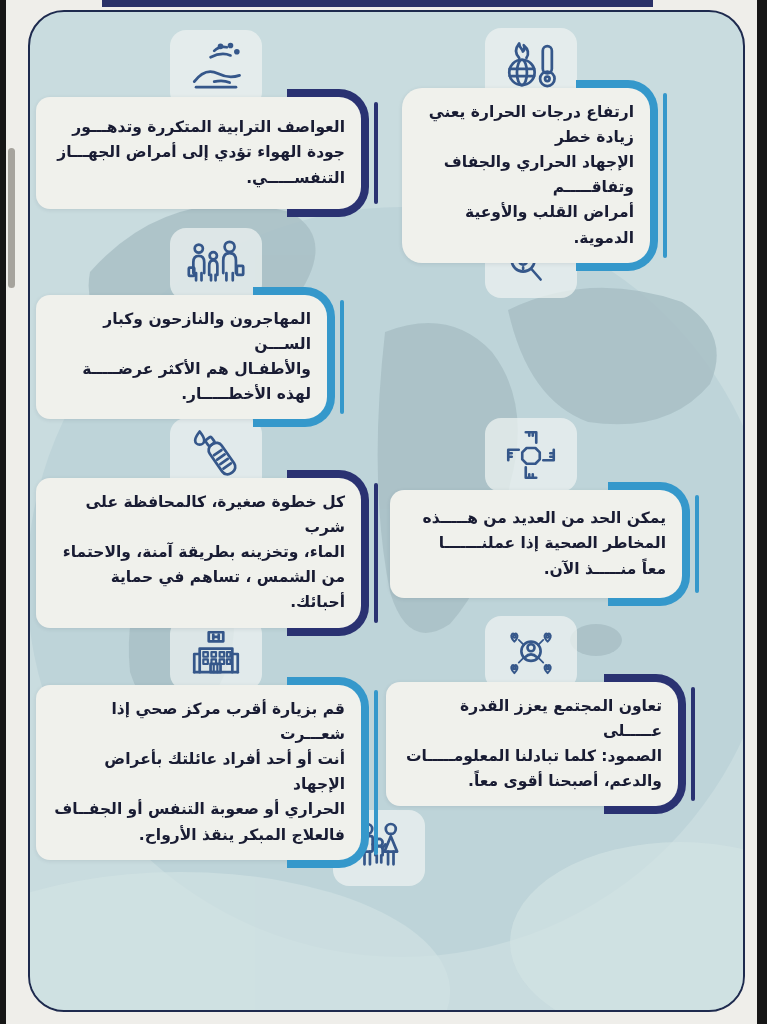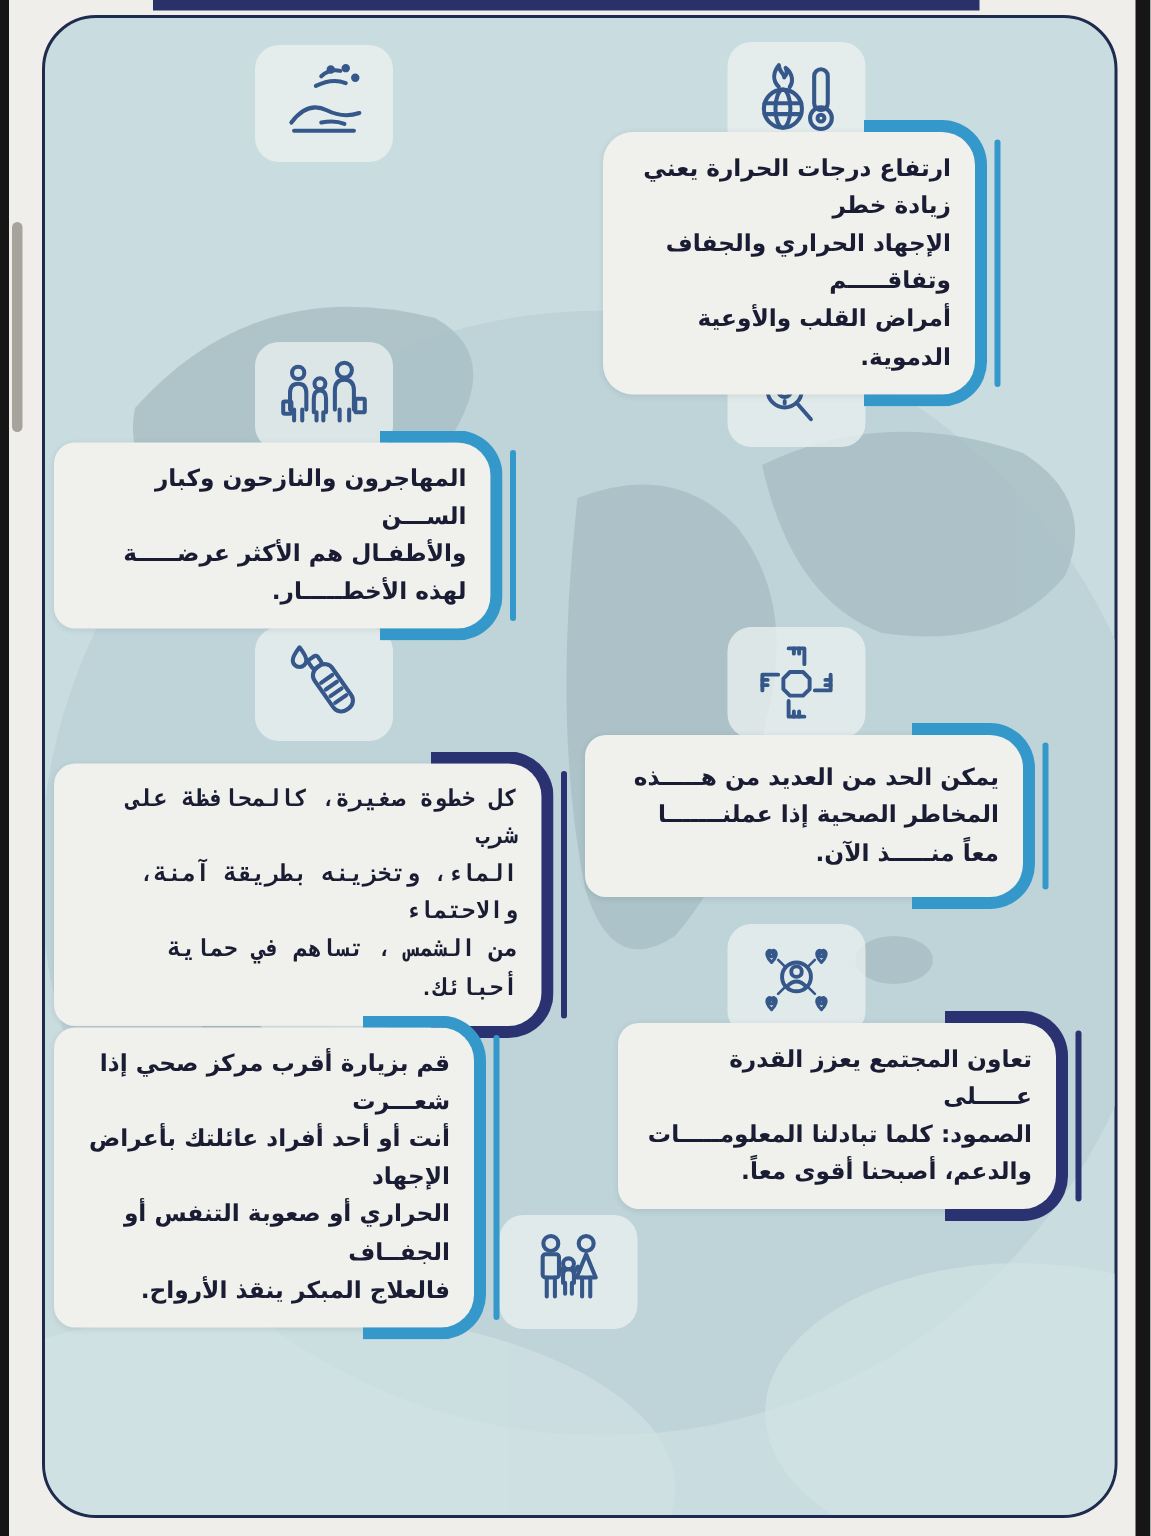--- a/index.html
+++ b/index.html
@@ -63,23 +63,23 @@
     background:var(--accent_navy);
   }
   .accent-blue .bracket{border-color:var(--accent_blue);}
   .accent-blue .vline{background:var(--accent_blue);}
 
   .c-r1{left:402px;top:88px;width:248px;min-height:118px;border-radius:20px;}
   .c-l1{left:36px;top:97px;width:325px;min-height:112px;}
   .c-r2{left:390px;top:290px;width:292px;min-height:112px;}
   .c-l2{left:36px;top:295px;width:291px;min-height:108px;}
   .c-r3{left:390px;top:490px;width:292px;min-height:108px;}
-  .c-l3{left:36px;top:509px;width:325px;min-height:112px;font-family:Liberation Mono, monospace;}
-  .c-r4{left:412px;top:682px;width:292px;min-height:114px;}
-  .c-l4{left:36px;top:685px;width:280px;min-height:118px;}
+  .c-l3{left:36px;top:478px;width:325px;min-height:112px;}
+  .c-r4{left:386px;top:682px;width:292px;min-height:114px;}
+  .c-l4{left:36px;top:685px;width:325px;min-height:118px;}
   .c-bt{left:228px;top:885px;width:292px;min-height:94px;}
 </style>
 </head>
 <body>
 
 <div class="stage">
 
   <div class="top-bar"></div>
 
   <div class="panel">
@@ -241,20 +241,27 @@
   </div>
 
   <div class="card c-r1 accent-blue">
     <div class="bracket"></div>
     <div class="vline"></div>
     <p class="card-text">ارتفاع درجات الحرارة يعني زيادة خطر
 الإجهاد الحراري والجفاف وتفاقـــــم
 أمراض القلب والأوعية الدموية.</p>
   </div>
 
+  <div class="card c-l1">
+    <div class="bracket"></div>
+    <div class="vline"></div>
+    <p class="card-text">العواصف الترابية المتكررة وتدهـــور
+جودة الهواء تؤدي إلى أمراض الجهـــاز
+التنفســـــي.</p>
+  </div>
 
 
   <div class="card c-l2 accent-blue">
     <div class="bracket"></div>
     <div class="vline"></div>
     <p class="card-text">المهاجرون والنازحون وكبار الســـن
 والأطفـال هم الأكثر عرضـــــة
 لهذه الأخطـــــار.</p>
   </div>
 

